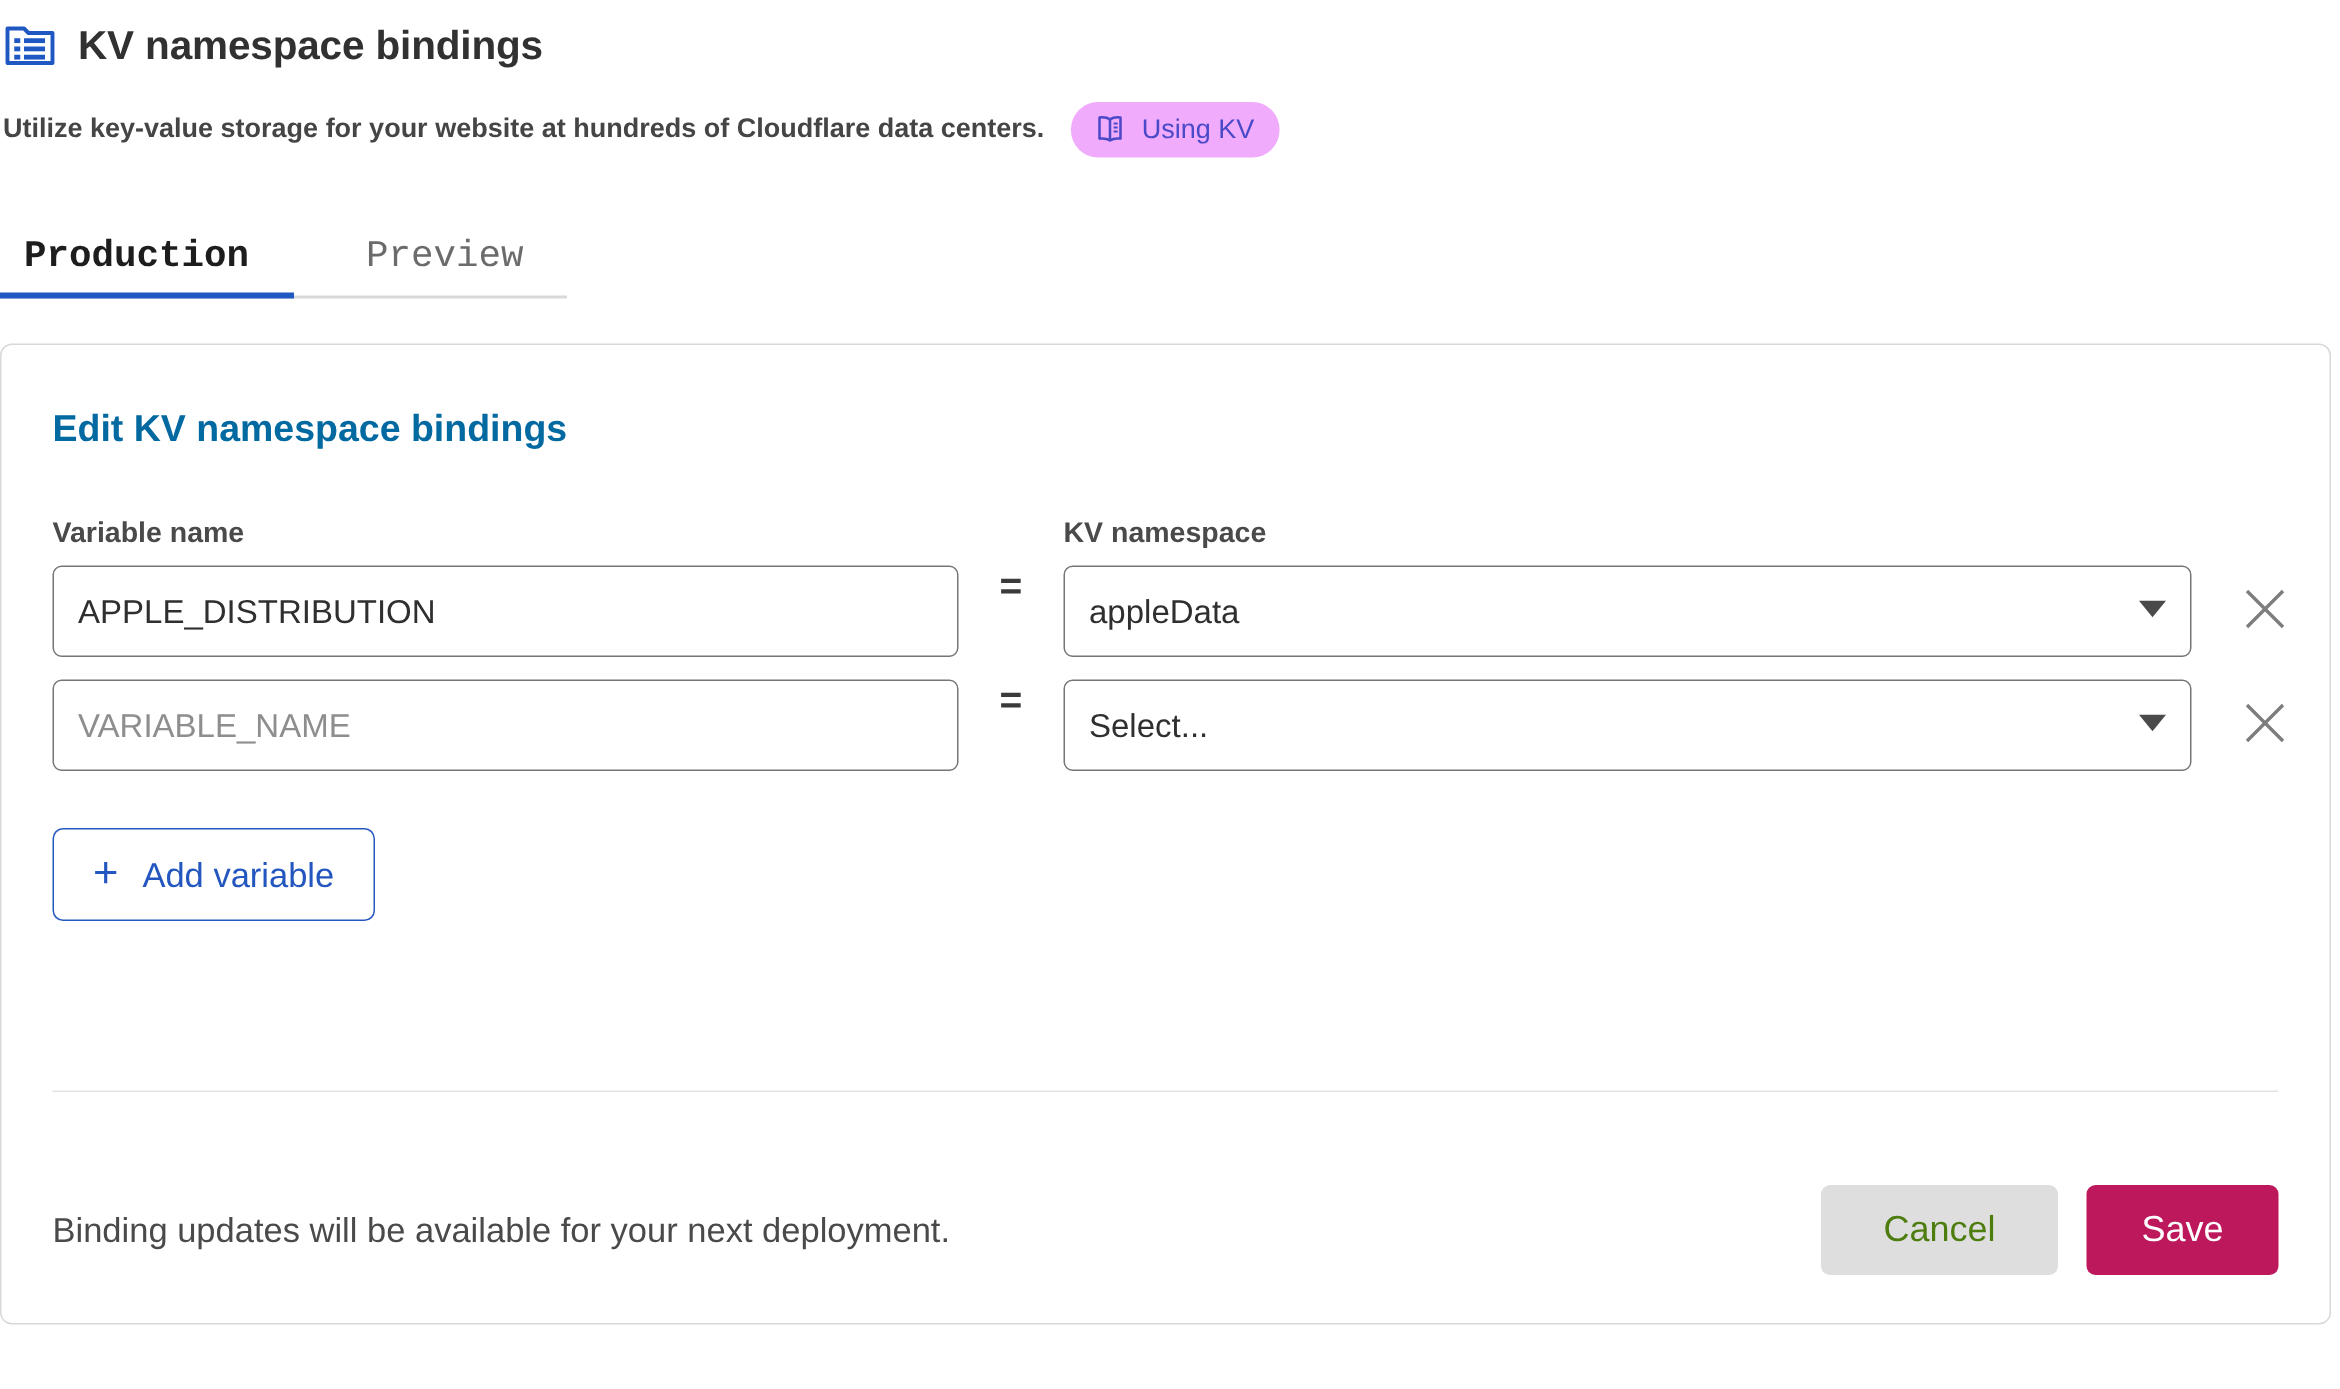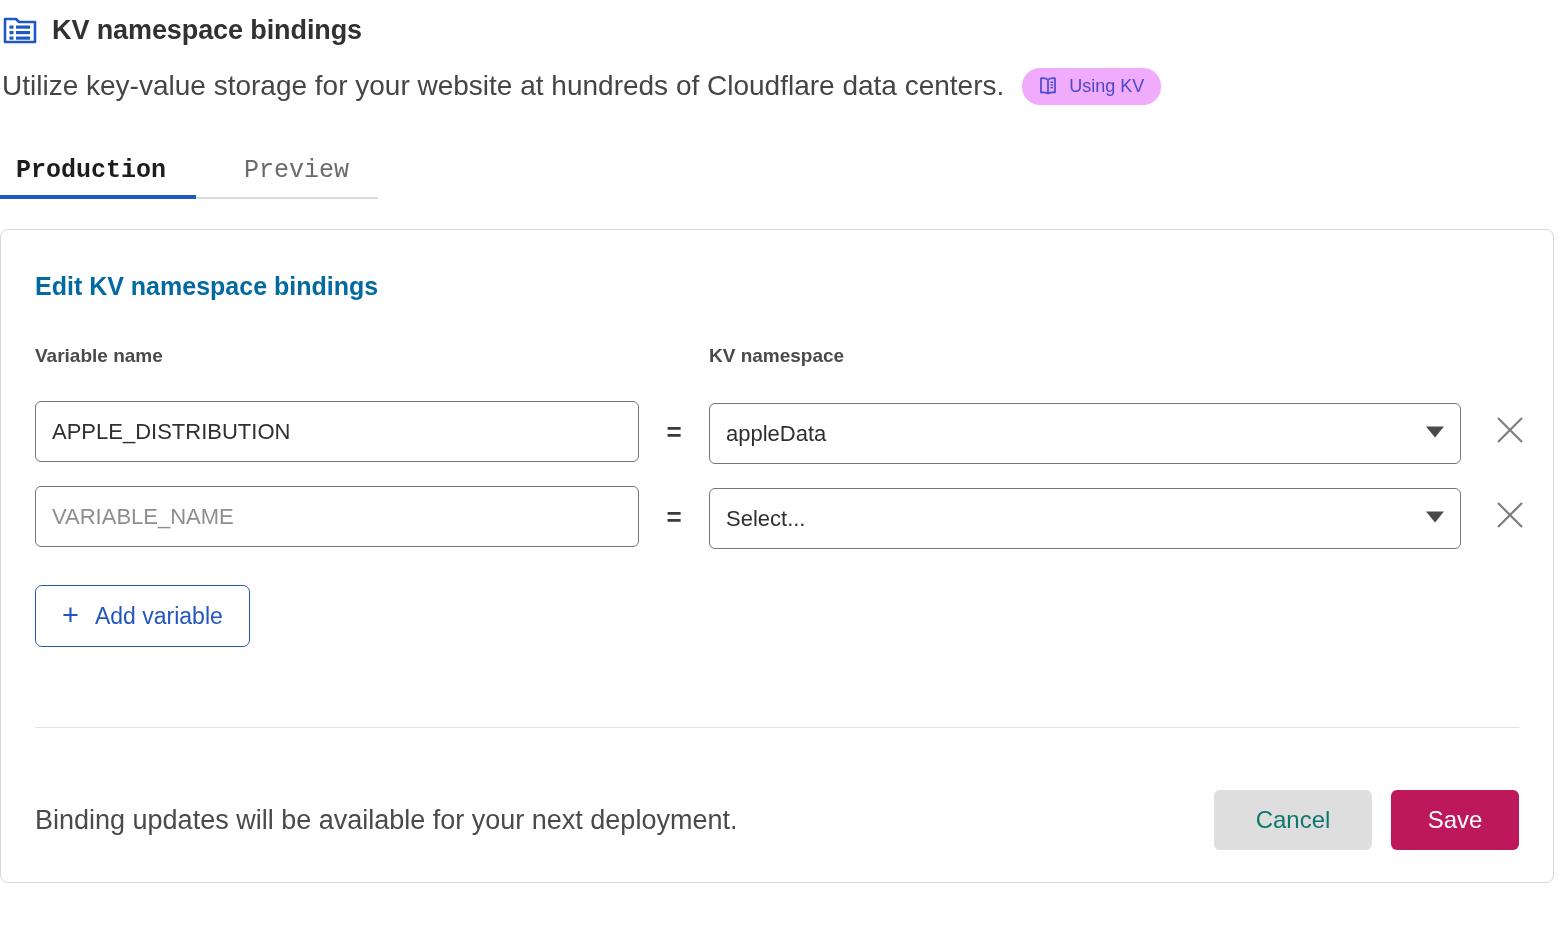--- a/index.html
+++ b/index.html
@@ -48,24 +48,24 @@
 
   .subtitle-row {
     display: flex;
     align-items: center;
     gap: 18px;
     margin-top: 17px;
     padding-left: 2px;
     height: 34px;
   }
   .subtitle-text {
-    font-size: 28px;
+    font-size: 18px;
     color: #454545;
     line-height: 1.1;
-    font-weight: 400;
+    font-weight: 700;
   }
   .using-kv-badge {
     display: inline-flex;
     align-items: center;
     gap: 10px;
     background: #f0abfc;
     border-radius: 18px;
     padding: 7px 17px 7px 15px;
     cursor: pointer;
     height: 37px;
@@ -156,23 +156,21 @@
     color: #4a4a4a;
     line-height: 1;
   }
   .label-var { width: 674px; }
   .label-ns  { width: 500px; }
 
   .binding-rows { padding: 12px 0 0 34px; }
 
   .binding-row {
     display: flex;
-    align-items: center;
     margin-bottom: 15px;
-    margin-top: 24px;
   }
 
   .text-input {
     width: 604px;
     height: 61px;
     border: 1px solid #767676;
     border-radius: 6px;
     padding: 0 16px;
     font-size: 22px;
     font-family: inherit;
@@ -272,36 +270,36 @@
   .card-footer {
     position: absolute;
     left: 34px;
     right: 34px;
     bottom: 32px;
     display: flex;
     align-items: center;
     justify-content: space-between;
   }
   .footer-note {
-    font-size: 27px;
+    font-size: 23px;
     color: #4a4a4a;
     line-height: 1;
   }
   .footer-actions { display: flex; gap: 19px; }
   .btn {
     height: 60px;
     border-radius: 6px;
     font-size: 24px;
     font-family: inherit;
     border: none;
     cursor: pointer;
     line-height: 1;
     padding: 0 30px;
   }
-  .btn-cancel { background: #dedede; color: #0f766e; min-width: 158px; }
+  .btn-cancel { background: #dedede; color: #4d7c0f; min-width: 158px; }
   .btn-save { background: #be185d; color: #ffffff; min-width: 128px; }
 </style>
 </head>
 <body>
 
 <div class="page">
 
   <div class="page-header">
     <span class="header-icon">
       <svg width="34" height="30" viewBox="0 0 34 30" xmlns="http://www.w3.org/2000/svg">

